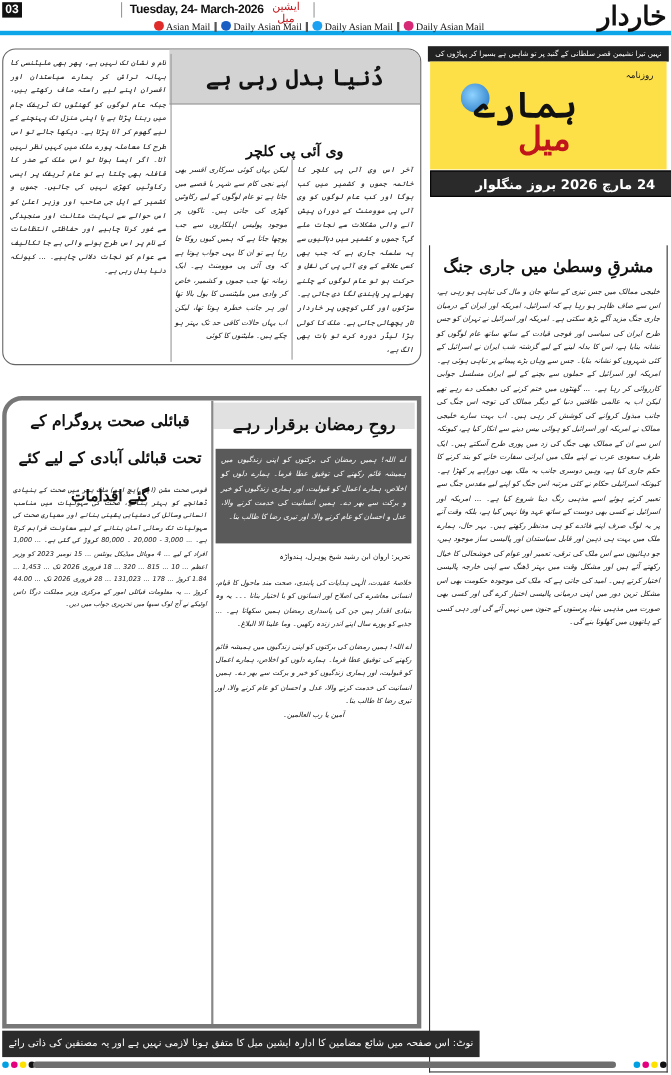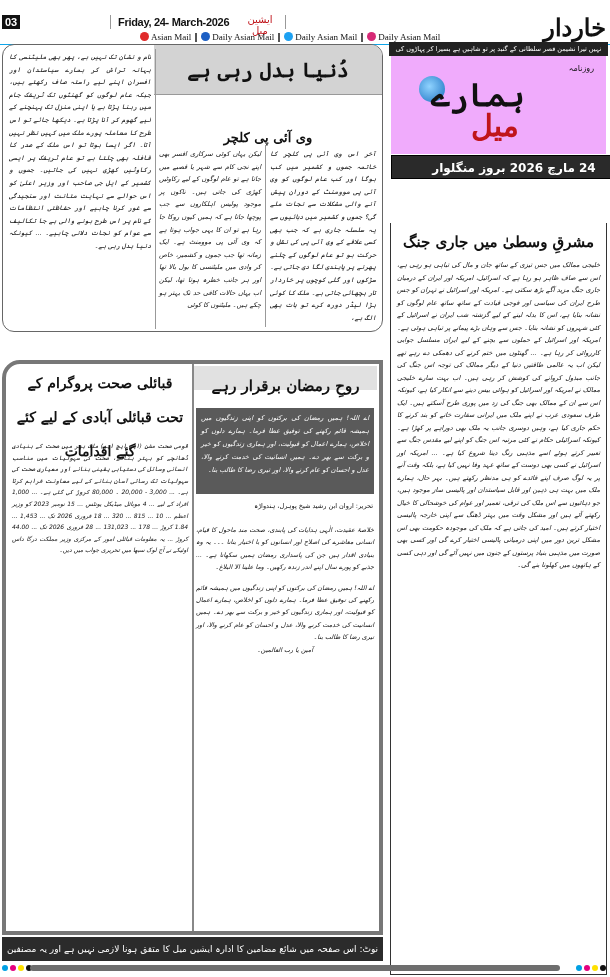--- a/index.html
+++ b/index.html
@@ -1,33 +1,33 @@
 <!DOCTYPE html>
 <html><head>
 <meta charset="utf-8">
 <style>
   * { box-sizing: border-box; margin: 0; padding: 0; }
   body { width: 610px; height: 977px; background: #fff; font-family: "DejaVu Sans", sans-serif; overflow: hidden; position: relative; color: #111; }
   .urdu { direction: rtl; text-align: justify; font-family: "DejaVu Sans", sans-serif; font-style: italic; }
 
   
-  .hdr { position: absolute; left: 0; top: 0; width: 610px; height: 32px; border-bottom: 1px solid #0ea5e9; margin-top: 13px; }
+  .hdr { position: absolute; left: 0; top: 0; width: 610px; height: 32px; border-bottom: 4px solid #0ea5e9; }
   .pageno { position: absolute; left: 2px; top: 2px; width: 18px; height: 14px; background: #111; color: #fff; font: bold 11px "Liberation Sans", sans-serif; text-align: center; line-height: 14px; }
   .hdr-date { position: absolute; left: 118px; top: 3px; font: bold 11px "Liberation Sans", sans-serif; letter-spacing: -0.3px; }
   .hdr-sep1 { position: absolute; left: 110px; top: 2px; width: 1px; height: 14px; background: #999; }
   .hdr-logo { position: absolute; left: 240px; top: 1px; width: 40px; height: 14px; color: #c0151b; font-size: 10px; text-align: center; }
   .hdr-sep2 { position: absolute; left: 285px; top: 2px; width: 1px; height: 14px; background: #999; }
   .hdr-social { position: absolute; left: 140px; top: 19px; font: 9px "Liberation Serif", serif; display: flex; gap: 2px; align-items: center; }
   .hdr-social .ico { display: inline-block; width: 9px; height: 9px; border-radius: 50%; margin-right: 2px; vertical-align: -1px; }
   .hdr-social .bar { width: 2px; height: 9px; background: #555; margin: 0 2px; }
   .idaria { position: absolute; right: 4px; top: 0px; font: bold 24px "DejaVu Serif", serif; direction: rtl; }
 
   
   .quote-bar { position: absolute; left: 389px; top: 42px; width: 219px; height: 14px; background: #222; color: #fff; font-size: 6.5px; direction: rtl; text-align: center; line-height: 14px; }
-  .masthead { position: absolute; left: 391px; top: 56px; width: 215px; height: 98px; background: #f0abfc; }
+  .masthead { position: absolute; left: 391px; top: 56px; width: 215px; height: 98px; background: #fde047; }
   .mh-roznama { position: absolute; right: 12px; top: 8px; font-size: 8px; direction: rtl; }
   .mh-globe { position: absolute; left: 28px; top: 20px; width: 26px; height: 26px; border-radius: 50%; background: radial-gradient(circle at 40% 40%, #8fd3ff, #1a6fc0); }
   .mh-title1 { position: absolute; left: 40px; top: 20px; font: bold 32px "DejaVu Serif", serif; color: #111; direction: rtl; letter-spacing: -2px; }
   .mh-title2 { position: absolute; left: 80px; top: 52px; font: bold 30px "DejaVu Serif", serif; color: #c0151b; direction: rtl; letter-spacing: -2px; }
   .datebar { position: absolute; left: 391px; top: 155px; width: 246px; height: 24px; background: #2a2a2a; color: #fff; font: bold 12px "DejaVu Sans", sans-serif; direction: rtl; text-align: center; line-height: 24px; border: 1px solid #000; }
   .main-editorial { position: absolute; left: 390px; top: 180px; width: 217px; height: 752px; border: 1px solid #333; border-top: none; padding: 4px 6px; margin-top: 43px; }
   .ed-title { font: bold 15px "DejaVu Serif", serif; direction: rtl; text-align: center; margin: 6px 0 8px; }
   .ed-body { font-size: 6.6px; line-height: 12.5px; }
 
   
@@ -43,32 +43,32 @@
   .box2-mid-head { position: absolute; left: 188px; top: 2px; width: 183px; height: 24px; background: #e1e1e1; }
   .box2-mid-head .t { font: bold 15px "DejaVu Serif", serif; direction: rtl; text-align: center; line-height: 40px; }
   .dua-box { position: absolute; left: 190px; top: 44px; width: 178px; height: 86px; background: #5a5a5a; color: #fff; padding: 4px 5px; font-size: 6.6px; line-height: 13px; }
   .byline { position: absolute; left: 192px; top: 138px; width: 175px; font-size: 6.5px; direction: rtl; text-align: right; }
   .mid-body { position: absolute; left: 190px; top: 160px; width: 178px; font-size: 6.4px; line-height: 12.4px; }
   .left-title { position: absolute; left: 6px; top: 2px; width: 176px; font: bold 14px "DejaVu Serif", serif; direction: rtl; text-align: center; line-height: 34px; }
   .left-body { position: absolute; left: 6px; top: 76px; width: 176px; font-size: 6px; line-height: 11.6px; }
   .divide2 { position: absolute; left: 186px; top: 0; width: 2px; height: 100%; background: #888; }
 
   
-  .note { position: absolute; left: 2px; top: 937px; width: 381px; height: 24px; background: #2b2b2b; color: #fff; font-size: 9px; direction: rtl; text-align: center; line-height: 24px; }
+  .note { position: absolute; left: 2px; top: 937px; width: 434px; height: 24px; background: #2b2b2b; color: #fff; font-size: 9px; direction: rtl; text-align: center; line-height: 24px; }
   .regbar { position: absolute; top: 965px; left: 30px; width: 530px; height: 6px; background: #6e6e6e; border-radius: 3px; }
   .dots { position: absolute; top: 965px; display: flex; gap: 2px; }
   .dots span { width: 6px; height: 6px; border-radius: 50%; display: block; }
 </style>
 </head>
 <body>
 
 <div class="hdr">
   <div class="pageno">03</div>
   <div class="hdr-sep1"></div>
-  <div class="hdr-date">Friday, 24- March-2026</div>
+  <div class="hdr-date">Tuesday, 24- March-2026</div>
   <div class="hdr-logo">ایشین میل</div>
   <div class="hdr-sep2"></div>
   <div class="hdr-social">
     <span><span class="ico" style="background:#e02b2b"></span><span>Asian Mail</span></span>
     <span class="bar"></span>
     <span><span class="ico" style="background:#1c5fc4"></span><span>Daily Asian Mail</span></span>
     <span class="bar"></span>
     <span><span class="ico" style="background:#1da1f2"></span><span>Daily Asian Mail</span></span>
     <span class="bar"></span>
     <span><span class="ico" style="background:#d62976"></span><span>Daily Asian Mail</span></span>

